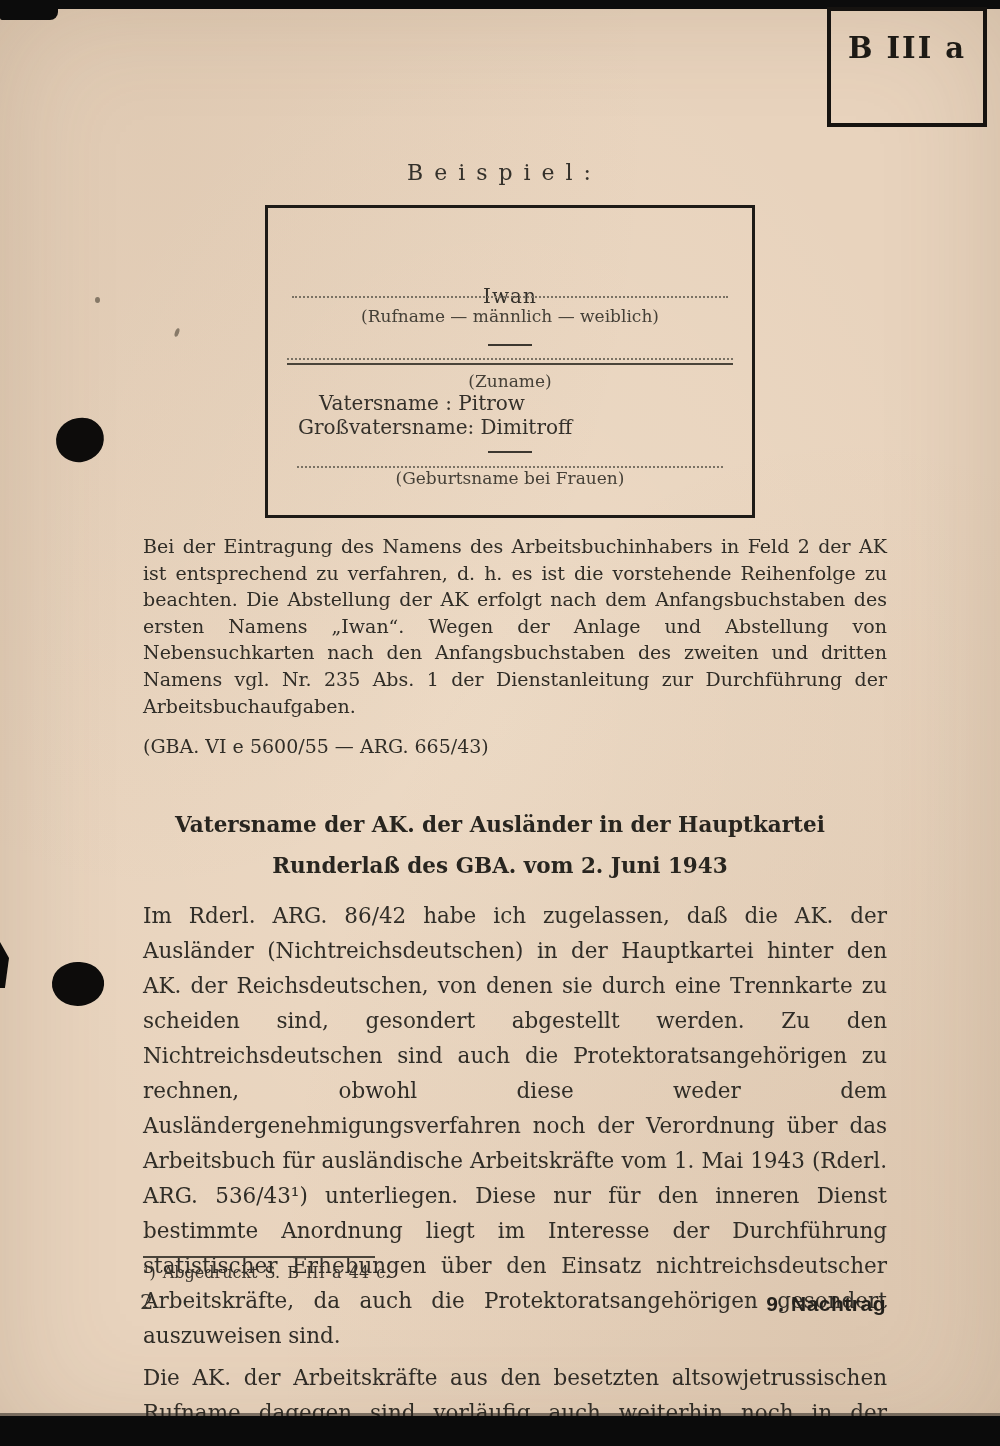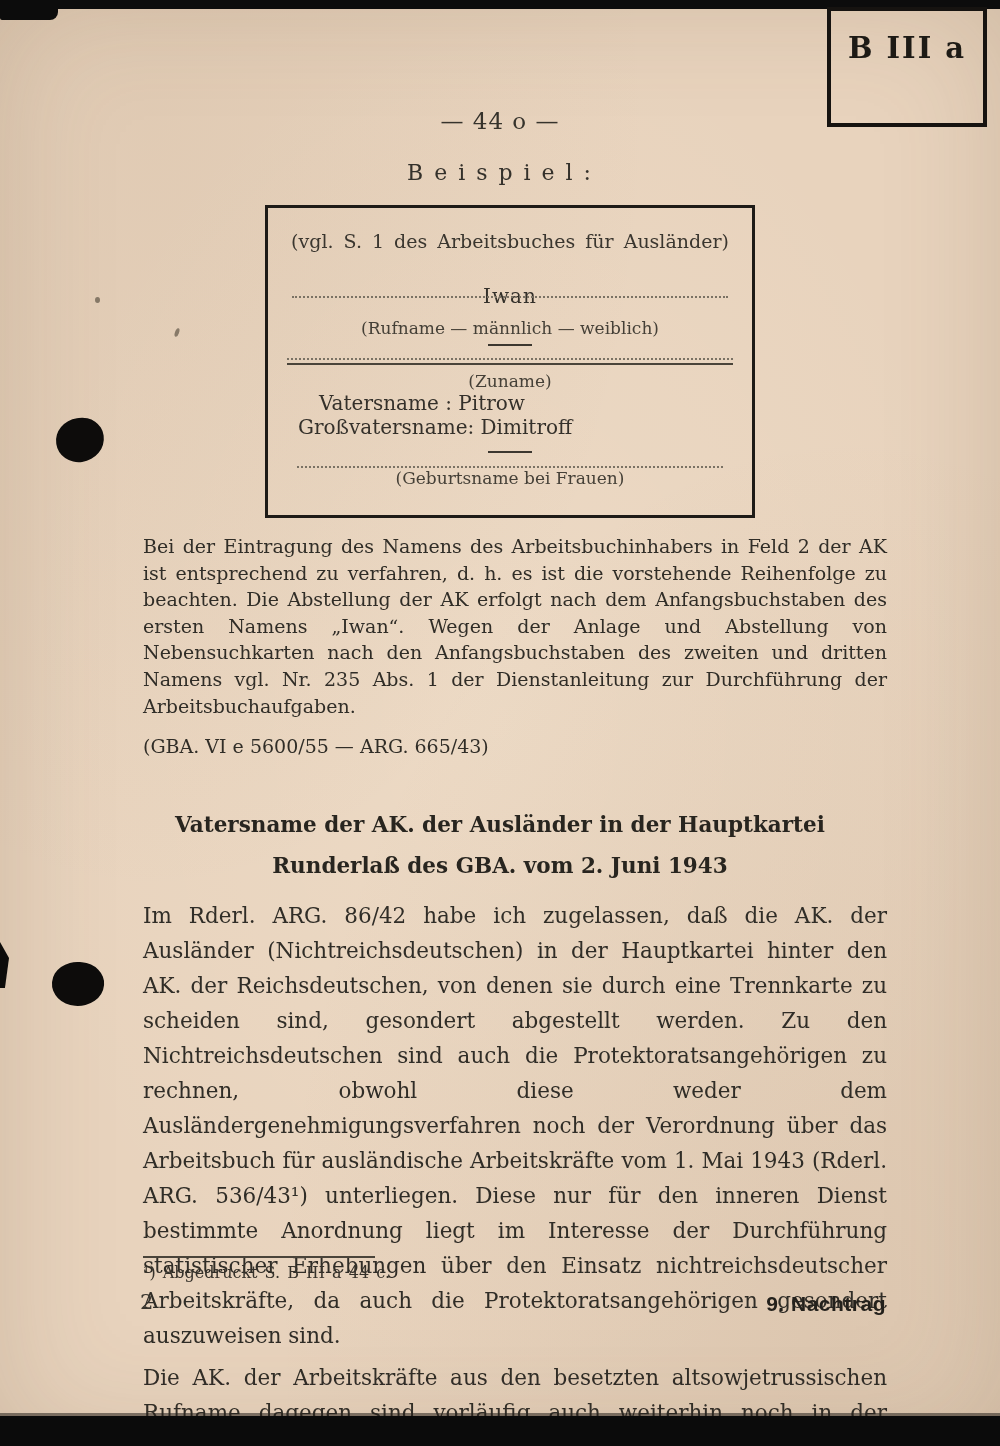--- a/index.html
+++ b/index.html
@@ -74,21 +74,21 @@
     position: absolute; left: 265px; top: 205px;
     width: 490px; height: 313px;
     border: 3px solid #1e1b17;
     box-sizing: border-box;
     z-index: 2;
   }
   .form-box .centered { position: absolute; left: 0; width: 100%; text-align: center; }
   .fb-topnote   { top: 22px;  font-size: 19px; color: #3a362f; word-spacing: 4px; }
   .fb-firstname { top: 76px;  font-size: 20px; color: #34302a; letter-spacing: 1px; }
   .fb-dotted-1  { position: absolute; top: 88px;  left: 5%;  width: 90%; border-bottom: 2px dotted #7a7264; height: 0; }
-  .fb-ruflabel  { top: 110px;  font-size: 17px; color: #454037; }
+  .fb-ruflabel  { top: 98px;  font-size: 17px; color: #454037; }
   .fb-shortline-1 { position: absolute; top: 136px; left: 50%; margin-left: -22px; width: 44px; border-bottom: 2px solid #3c372f; height: 0; }
   .fb-doubleline { position: absolute; top: 150px; left: 4%; width: 92%; height: 7px; border-top: 2px dotted #7a7264; border-bottom: 2px solid #4a443a; box-sizing: border-box; }
   .fb-zuname    { top: 163px; font-size: 17px; color: #454037; }
   .fb-vatersname      { position: absolute; top: 183px; left: 30px; font-size: 20px; color: #34302a; margin-left: 21px; }
   .fb-grossvatersname { position: absolute; top: 207px; left: 30px; font-size: 20px; color: #34302a; }
   .fb-shortline-2 { position: absolute; top: 243px; left: 50%; margin-left: -22px; width: 44px; border-bottom: 2px solid #3c372f; height: 0; }
   .fb-dotted-2  { position: absolute; top: 258px; left: 6%; width: 88%; border-bottom: 2px dotted #7a7264; height: 0; }
   .fb-geburtsname { top: 260px; font-size: 17px; color: #454037; }
 
   
@@ -145,26 +145,24 @@
   <div class="punch-hole hole-1"></div>
   <div class="punch-hole hole-2"></div>
   <div class="edge-sliver"></div>
   <div class="speck speck-1"></div>
   <div class="speck speck-2"></div>
 
   <div class="corner-box">
     <span class="corner-label">B III a</span>
   </div>
 
-  <div class="page-header">— 44 o —</div>
 
   <div class="example-title">B e i s p i e l :</div>
 
   <div class="form-box">
-    <div class="centered fb-topnote">(vgl. S. 1 des Arbeitsbuches für Ausländer)</div>
     <div class="centered fb-firstname">Iwan</div>
     <div class="fb-dotted-1"></div>
     <div class="centered fb-ruflabel">(Rufname — männlich — weiblich)</div>
     <div class="fb-shortline-1"></div>
     <div class="fb-doubleline"></div>
     <div class="centered fb-zuname">(Zuname)</div>
     <div class="fb-vatersname">Vatersname : Pitrow</div>
     <div class="fb-grossvatersname">Großvatersname: Dimitroff</div>
     <div class="fb-shortline-2"></div>
     <div class="fb-dotted-2"></div>

